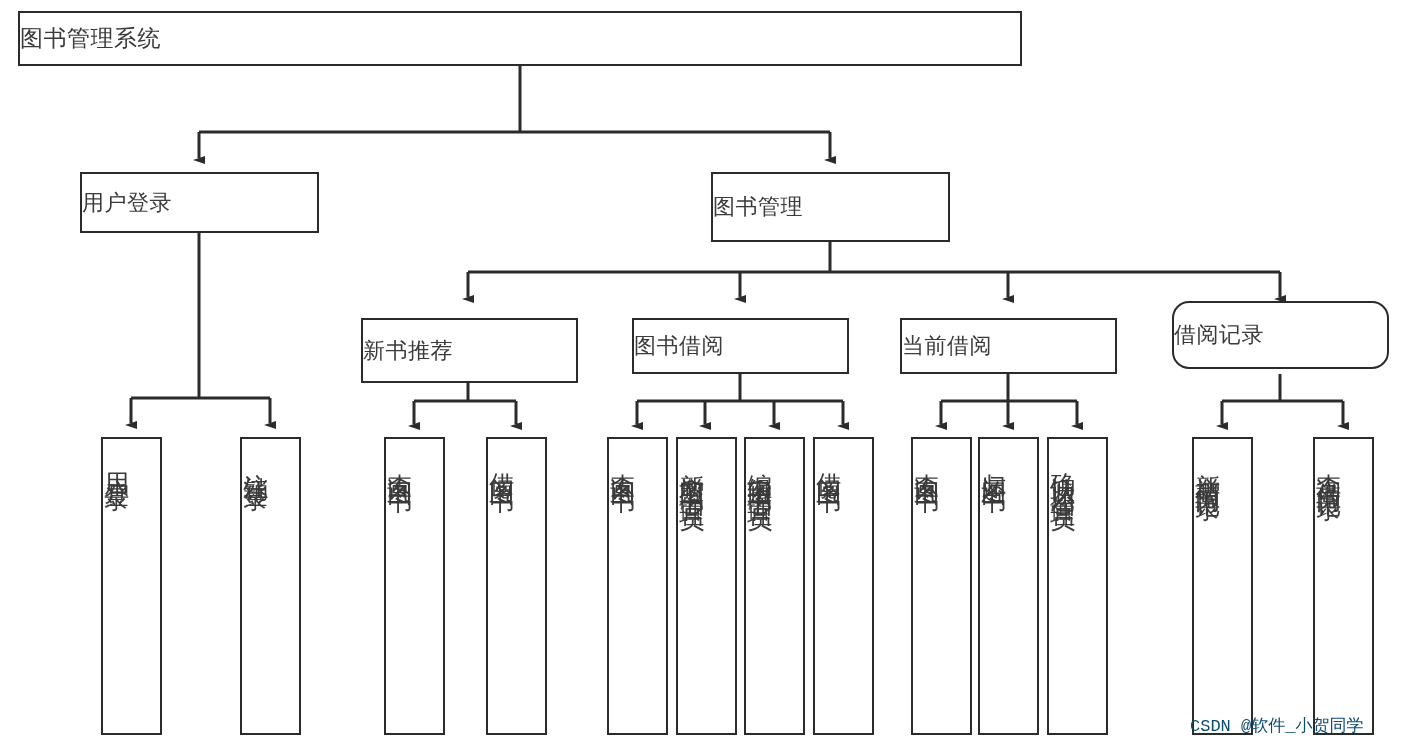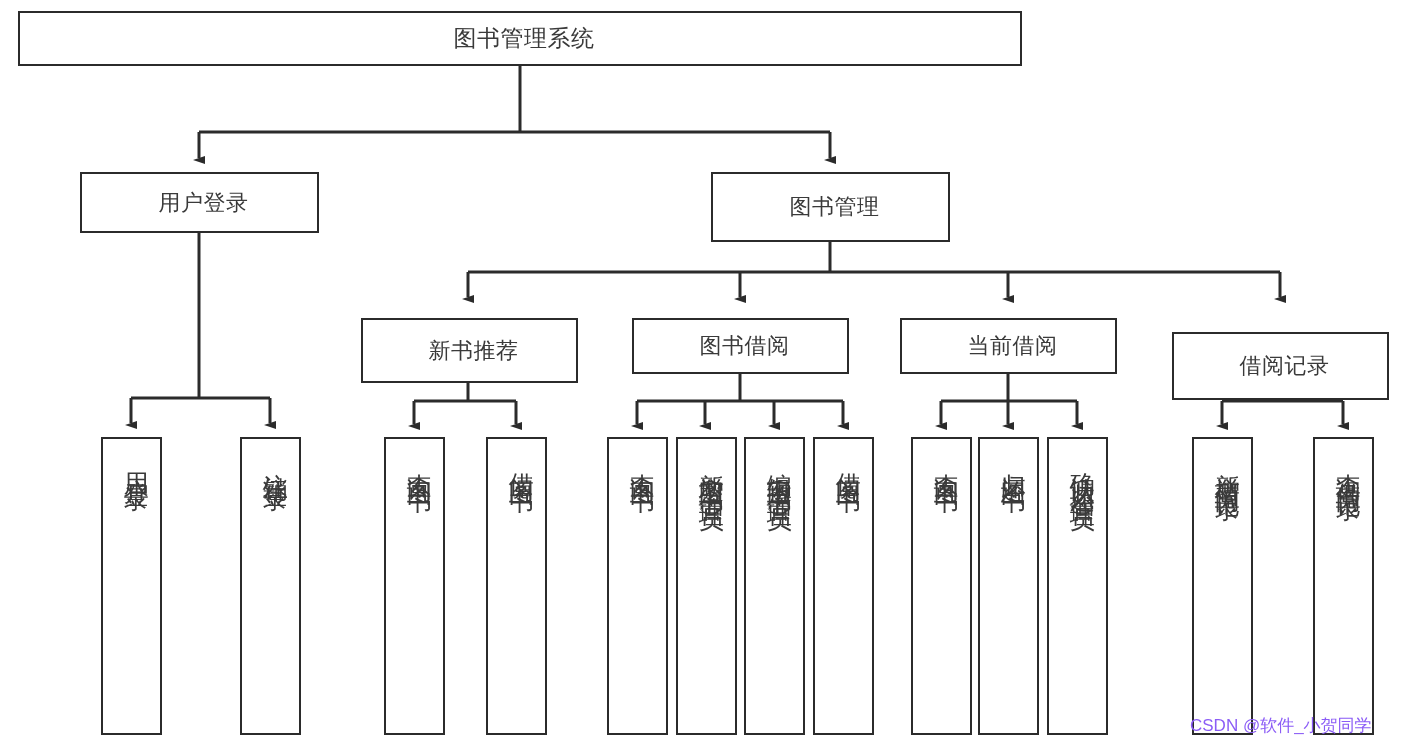--- a/index.html
+++ b/index.html
@@ -26,24 +26,22 @@
     height: 747px;
     pointer-events: none;
   }
   .node {
     position: absolute;
     box-sizing: border-box;
     background: #ffffff;
     border: 2px solid #2b2b2b;
     display: flex;
     align-items: center;
-    justify-content: center;
     color: #2f2f2f;
     z-index: 2;
-    padding-left: 8px;
   }
   .node .lbl {
     display: block;
     text-align: center;
     line-height: 1.18;
     color: #3a3a3a;
     white-space: nowrap;
   }
   
   .node.horiz .lbl {
@@ -61,25 +59,25 @@
   .node.vert .lbl {
     writing-mode: vertical-rl;
     text-orientation: upright;
     font-size: 25px;
     line-height: 1.05;
     letter-spacing: 5px;
     white-space: nowrap;
   }
   .watermark {
     position: absolute;
-    color: #8b5cf6;
+    color: #0c4a6e;
     font-size: 17px;
     white-space: nowrap;
     z-index: 5;
-    font-family: Liberation Sans, sans-serif;
+    font-family: Liberation Mono, monospace;
   }
 </style>
 </head>
 <body>
 
 <div id="canvas">
 
   <svg id="edges" viewBox="0 0 1405 747">
     <defs>
       <marker id="arrow" markerWidth="10" markerHeight="12" refX="2" refY="6" orient="auto" markerUnits="userSpaceOnUse">
@@ -147,21 +145,21 @@
   </div>
 
   <div class="node horiz" style="left:632px; top:318px; width:217px; height:56px;">
     <span class="lbl">图书借阅</span>
   </div>
 
   <div class="node horiz" style="left:900px; top:318px; width:217px; height:56px;">
     <span class="lbl">当前借阅</span>
   </div>
 
-  <div class="node horiz" style="left:1172px; top:332px; width:217px; height:68px;">
+  <div class="node horiz" style="left:1172px; top:301px; width:217px; height:68px;border-radius:17px;">
     <span class="lbl">借阅记录</span>
   </div>
 
   <div class="node vert" style="left:101px; top:437px; width:61px; height:298px;">
     <span class="lbl">用户登录</span>
   </div>
 
   <div class="node vert" style="left:240px; top:437px; width:61px; height:298px;">
     <span class="lbl">注销登录</span>
   </div>

